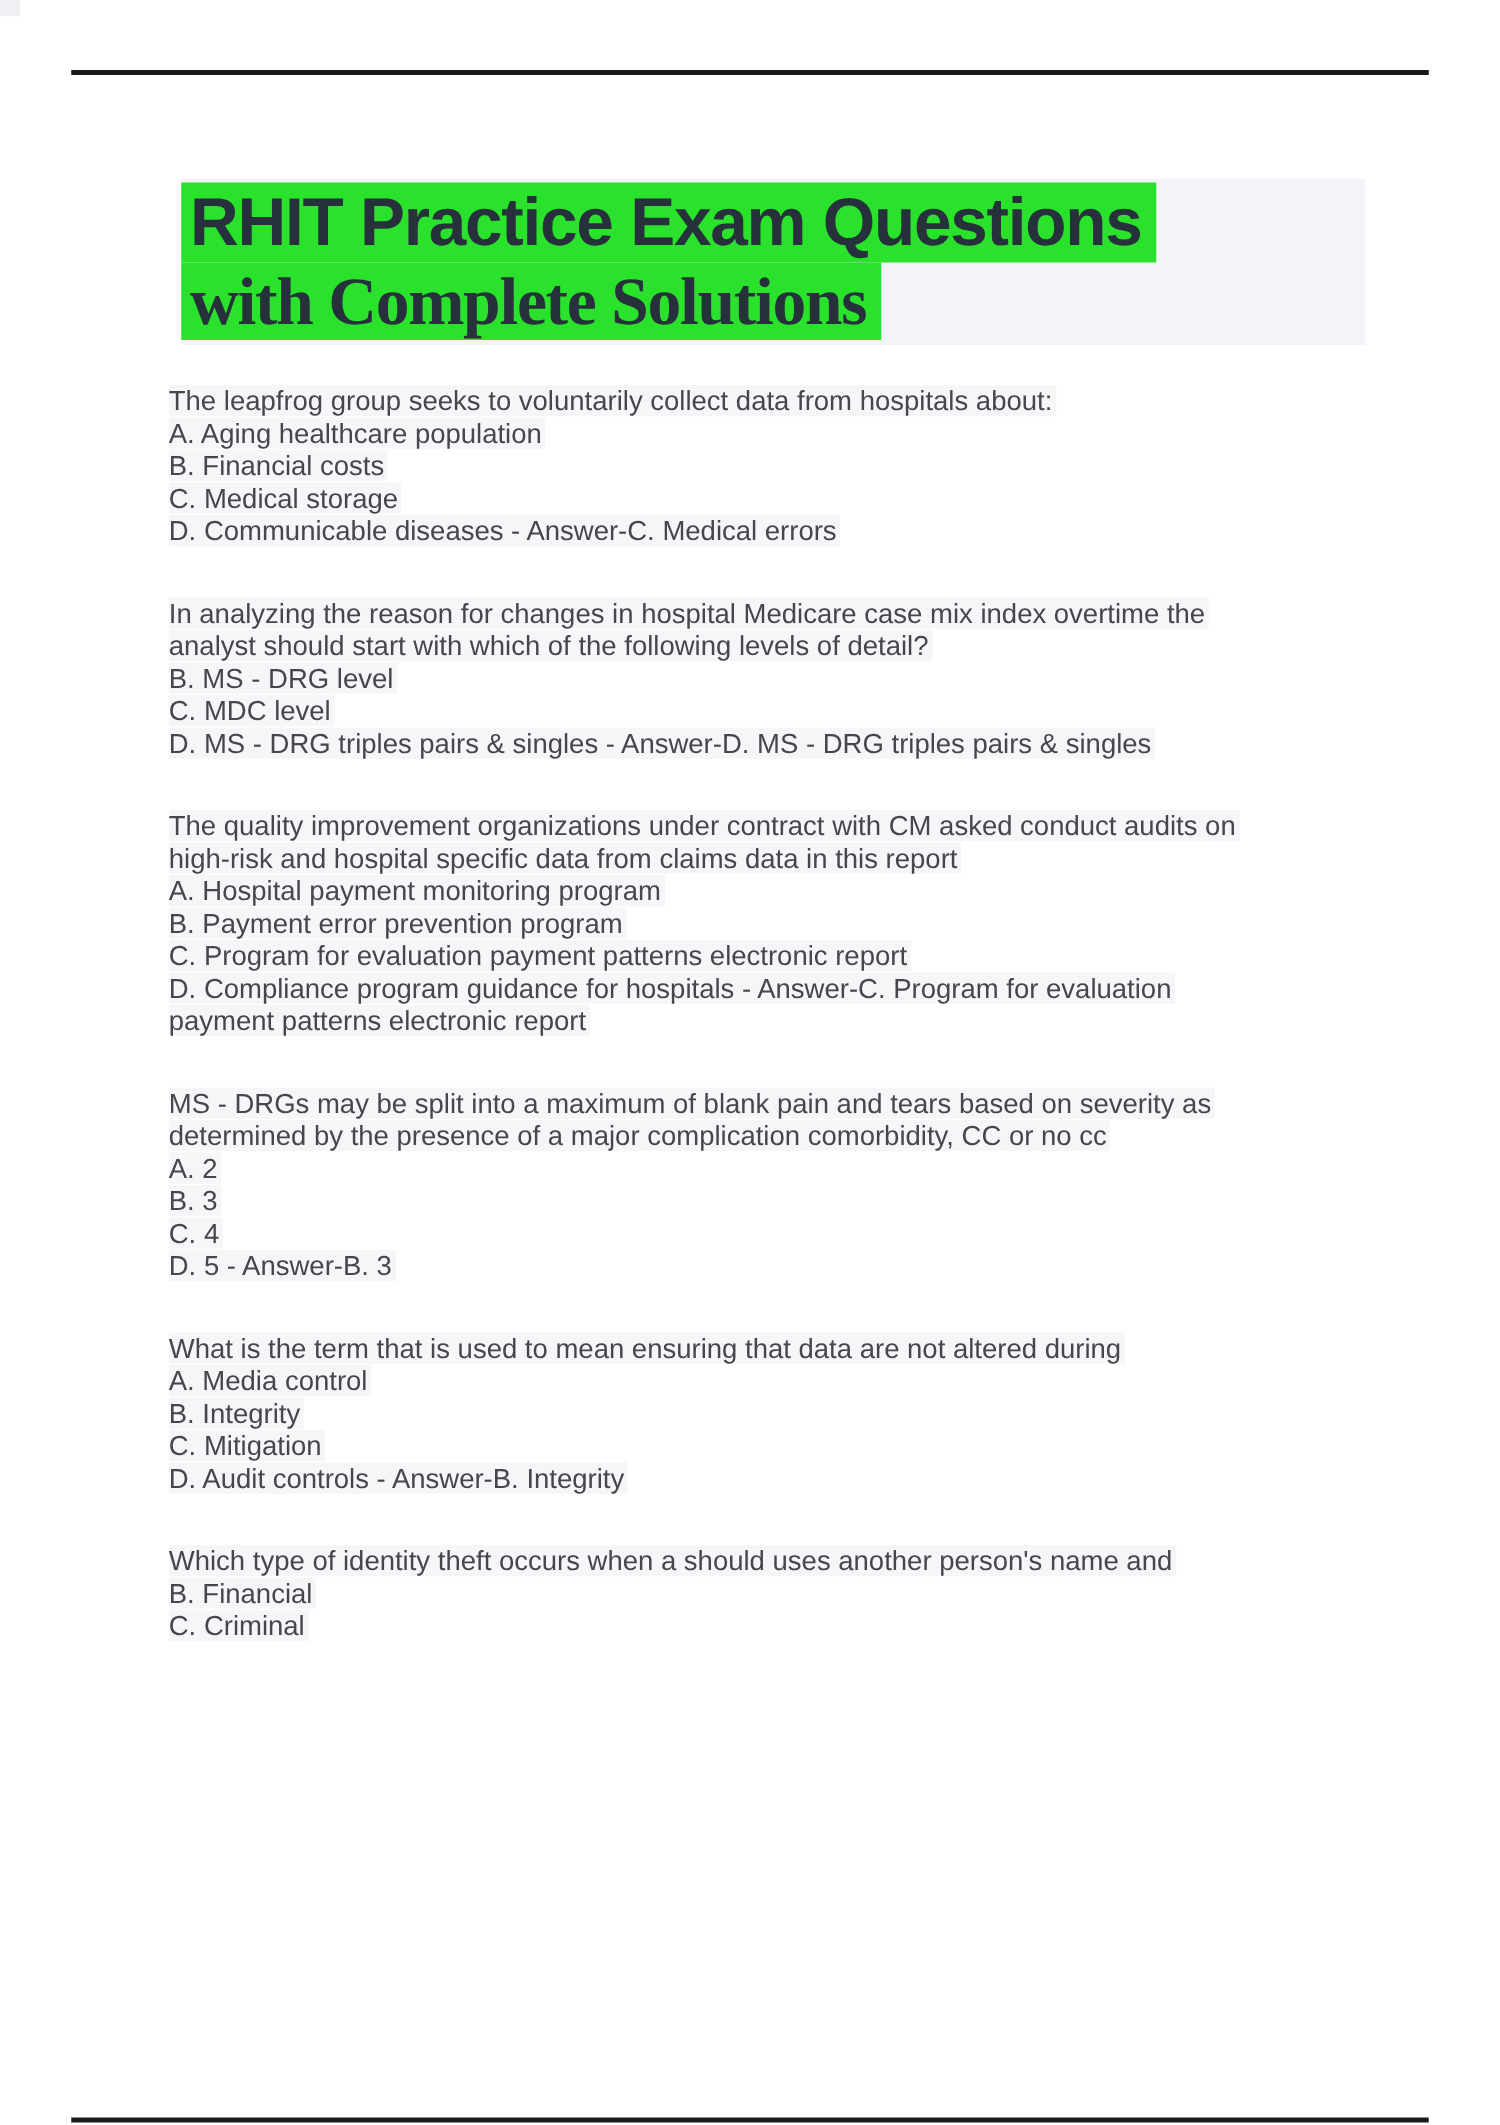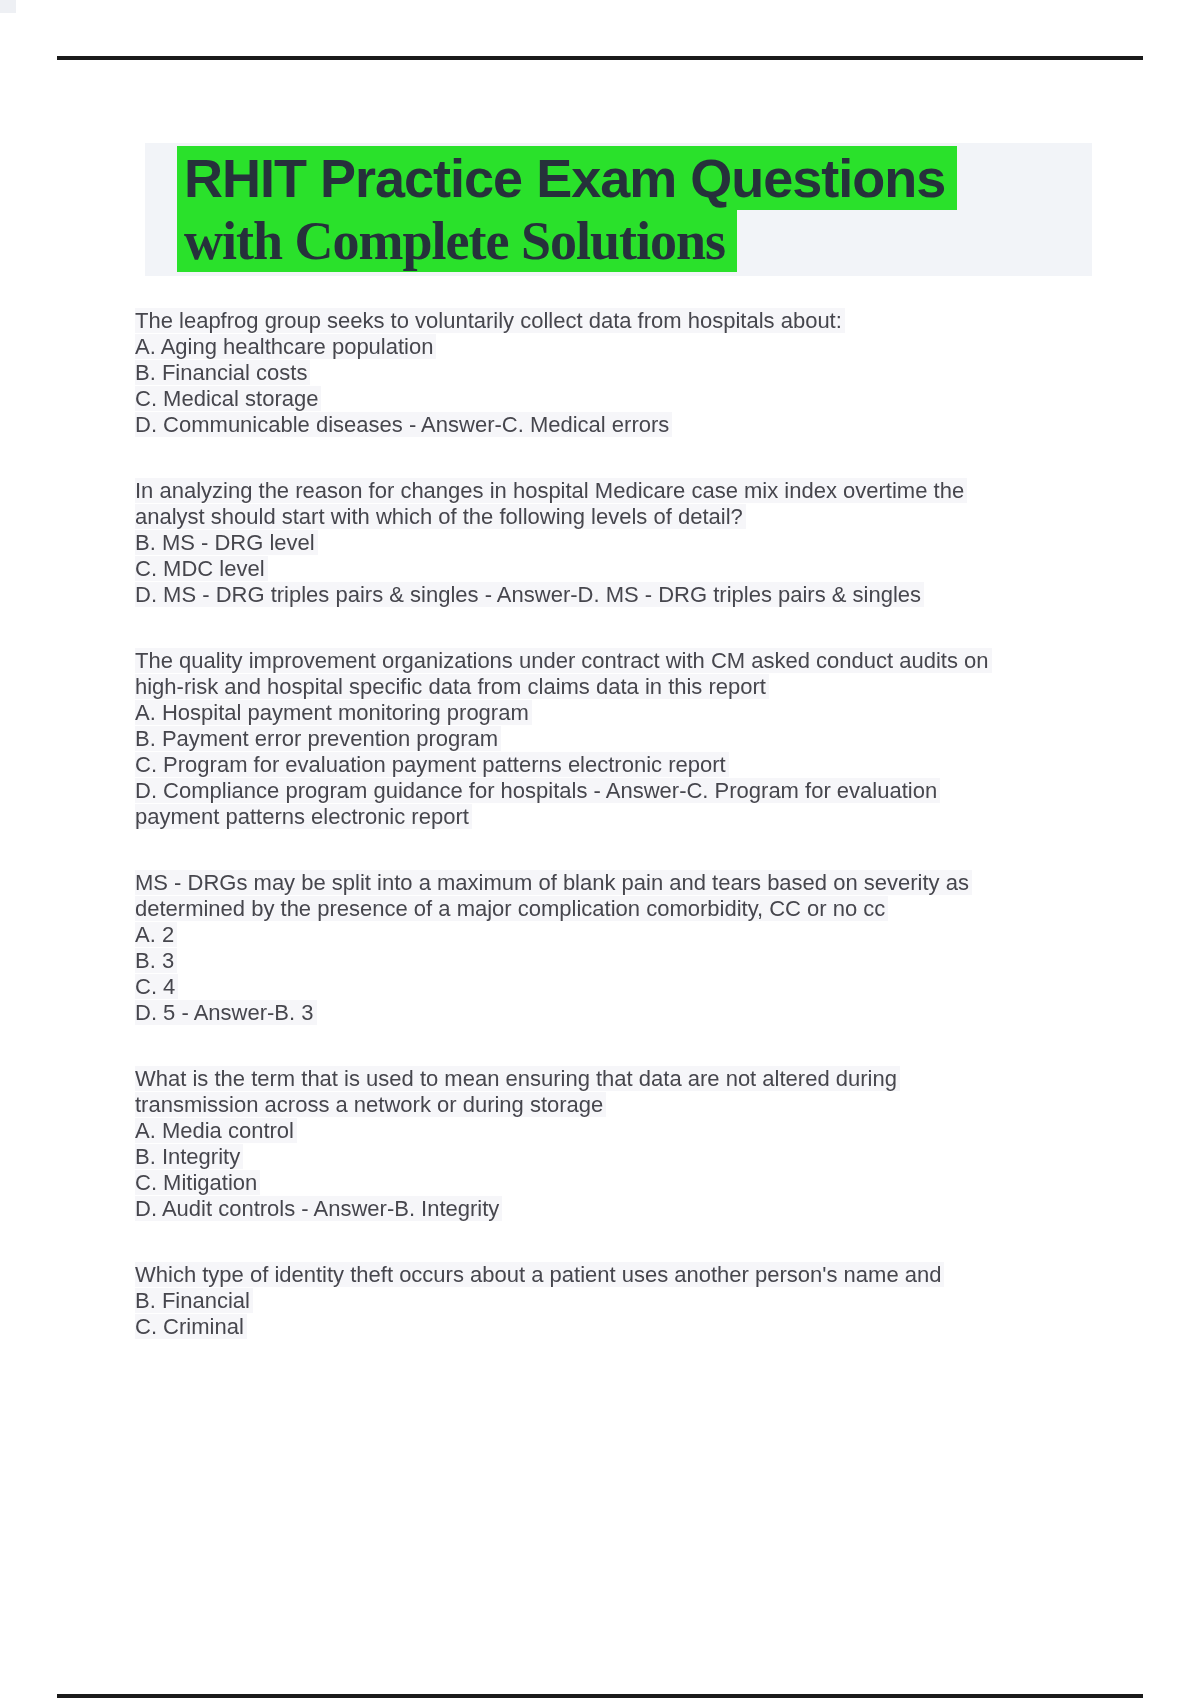--- a/index.html
+++ b/index.html
@@ -30,21 +30,21 @@
   .title-block {
     position: absolute;
     left: 145px;
     top: 143px;
     width: 947px;
     height: 133px;
     background: #f2f4f8;
     padding-top: 3px;
     box-sizing: border-box;
   }
-  .title-line { display: block; margin-left: 32px; }
+  .title-line { display: block; }
   .hl {
     display: inline-block;
     background: #2ae12b;
     color: #26313b;
     font-weight: bold;
     font-size: 54px;
     line-height: 64px;
     letter-spacing: -1px;
     padding: 0 12px 0 7px;
     white-space: pre;
@@ -106,26 +106,25 @@
   <div class="question">
       <div class="text-line"><span class="line-bg">MS - DRGs may be split into a maximum of blank pain and tears based on severity as</span></div>
       <div class="text-line"><span class="line-bg">determined by the presence of a major complication comorbidity, CC or no cc</span></div>
       <div class="text-line"><span class="line-bg">A. 2</span></div>
       <div class="text-line"><span class="line-bg">B. 3</span></div>
       <div class="text-line"><span class="line-bg">C. 4</span></div>
       <div class="text-line"><span class="line-bg">D. 5 - Answer-B. 3</span></div>
     </div>
   <div class="question">
       <div class="text-line"><span class="line-bg">What is the term that is used to mean ensuring that data are not altered during</span></div>
-      <div class="text-line"><span class="line-bg">transmission across a network or during storage</span></div>
       <div class="text-line"><span class="line-bg">A. Media control</span></div>
       <div class="text-line"><span class="line-bg">B. Integrity</span></div>
       <div class="text-line"><span class="line-bg">C. Mitigation</span></div>
       <div class="text-line"><span class="line-bg">D. Audit controls - Answer-B. Integrity</span></div>
     </div>
   <div class="question">
-      <div class="text-line"><span class="line-bg">Which type of identity theft occurs about a patient uses another person's name and</span></div>
+      <div class="text-line"><span class="line-bg">Which type of identity theft occurs when a should uses another person's name and</span></div>
       <div class="text-line"><span class="line-bg">B. Financial</span></div>
       <div class="text-line"><span class="line-bg">C. Criminal</span></div>
     </div>
 </div>
 
 <div class="rule bottom" style="background: rgb(26, 26, 26);"></div>
 
 </body></html>

